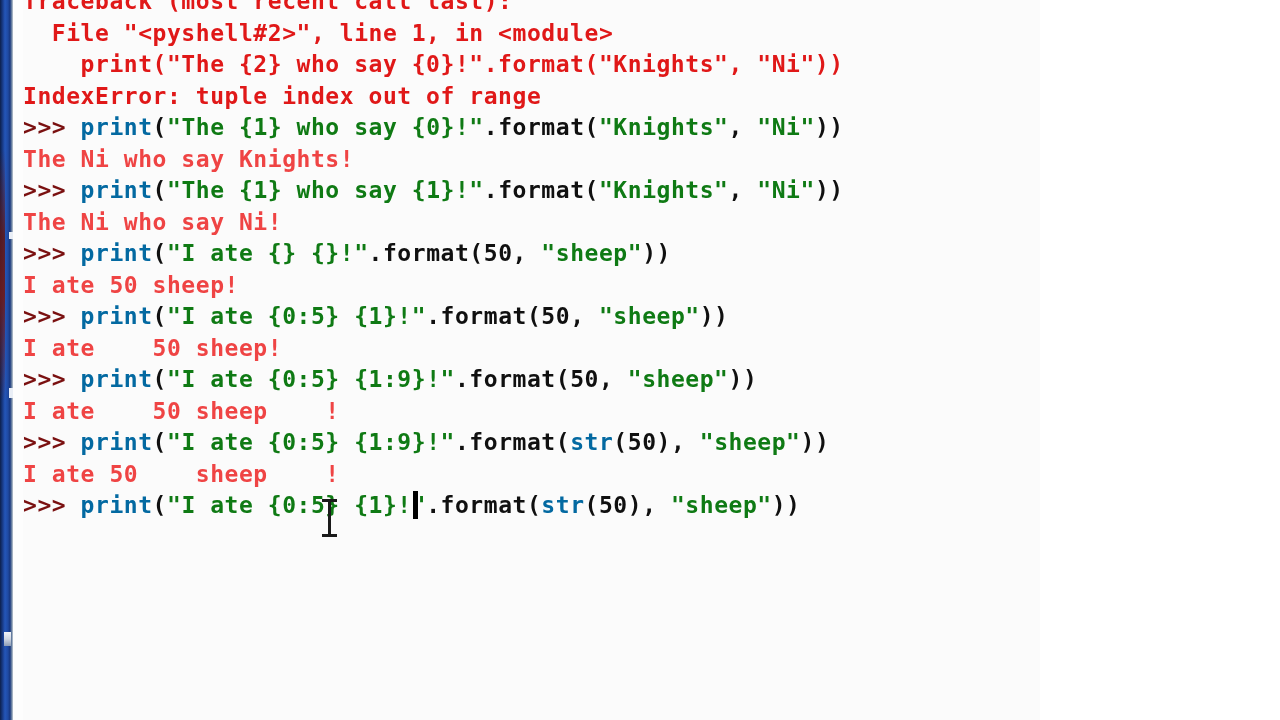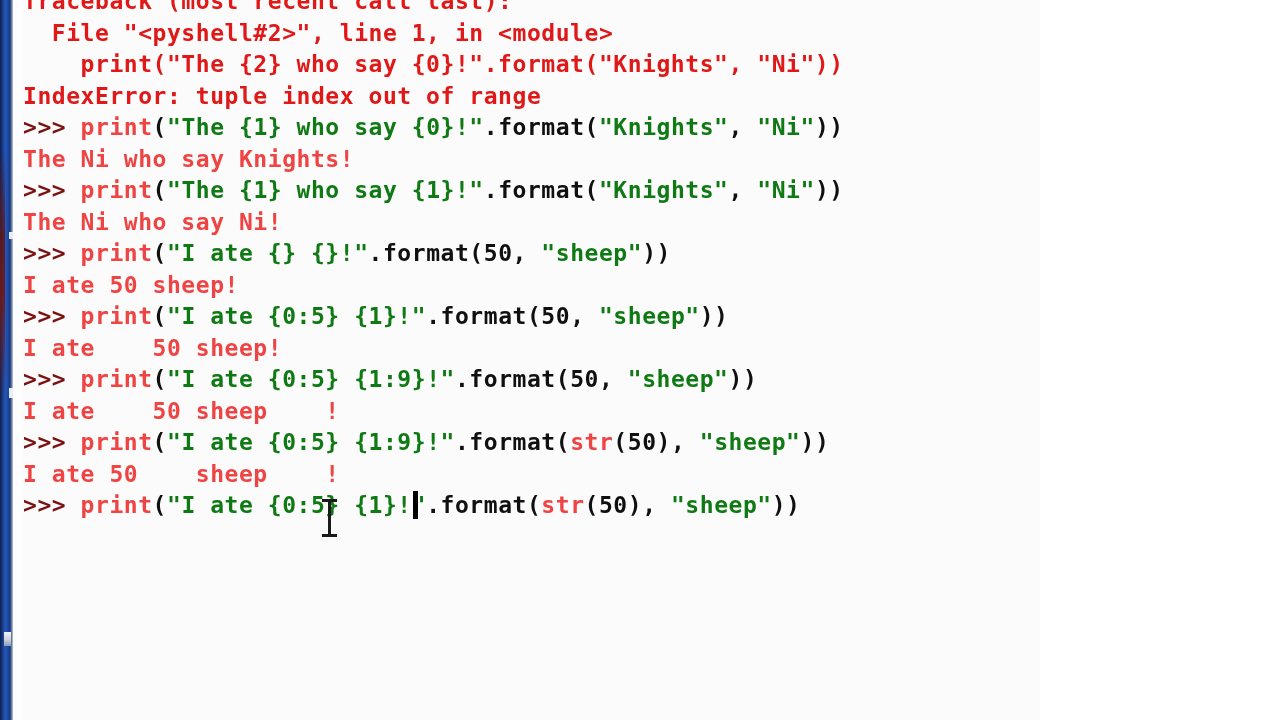--- a/index.html
+++ b/index.html
@@ -81,21 +81,21 @@
     font-size: 23px;
     font-weight: bold;
     line-height: 31.5px;
     letter-spacing: 0.55px;
     white-space: pre;
     color: #111111;
   }
   .line { height: 31.5px; }
 
   .c-prompt  { color: #7a1010; }
-  .c-kw      { color: #ef4444; }   
+  .c-kw      { color: #0369a1; }   
   .c-str     { color: #0f7a14; }   
   .c-plain   { color: #101010; }   
   .c-out     { color: #ef4444; }   
   .c-err     { color: #e01818; }   
 
   
   .caret {
     position: absolute;
     left: 413px;
     top: 491px;

